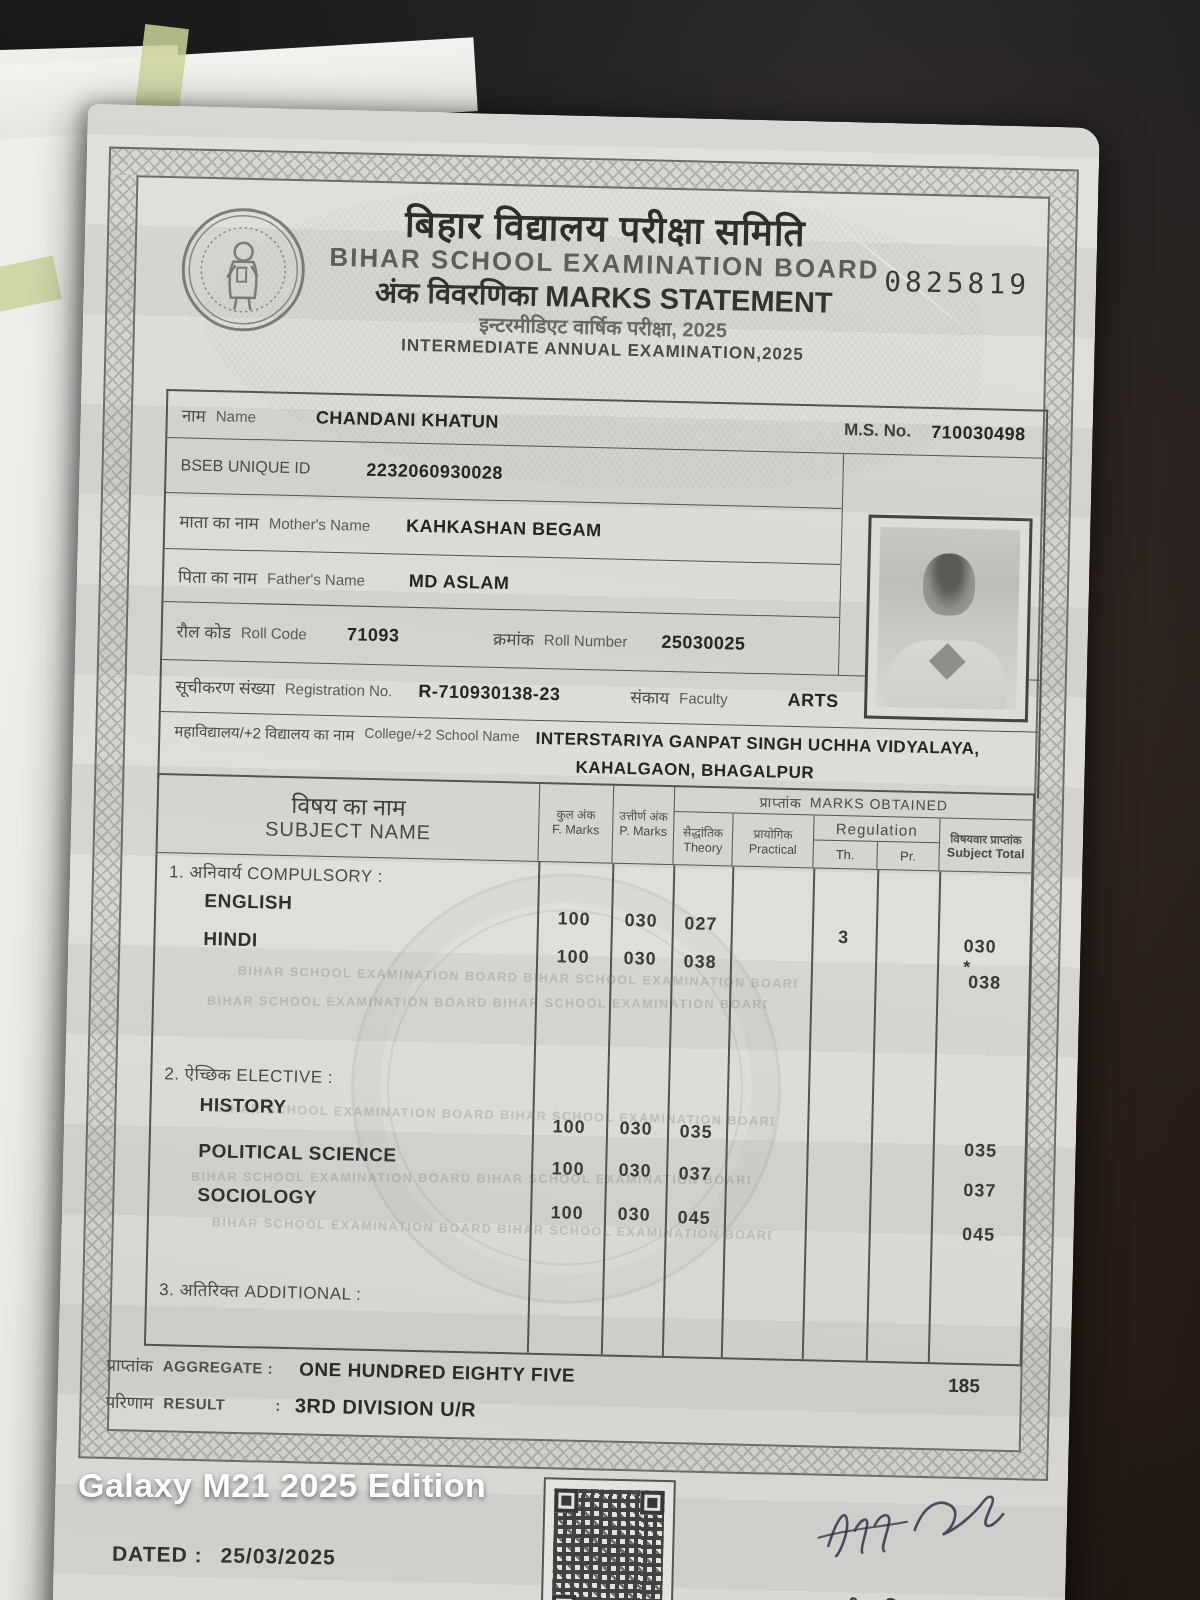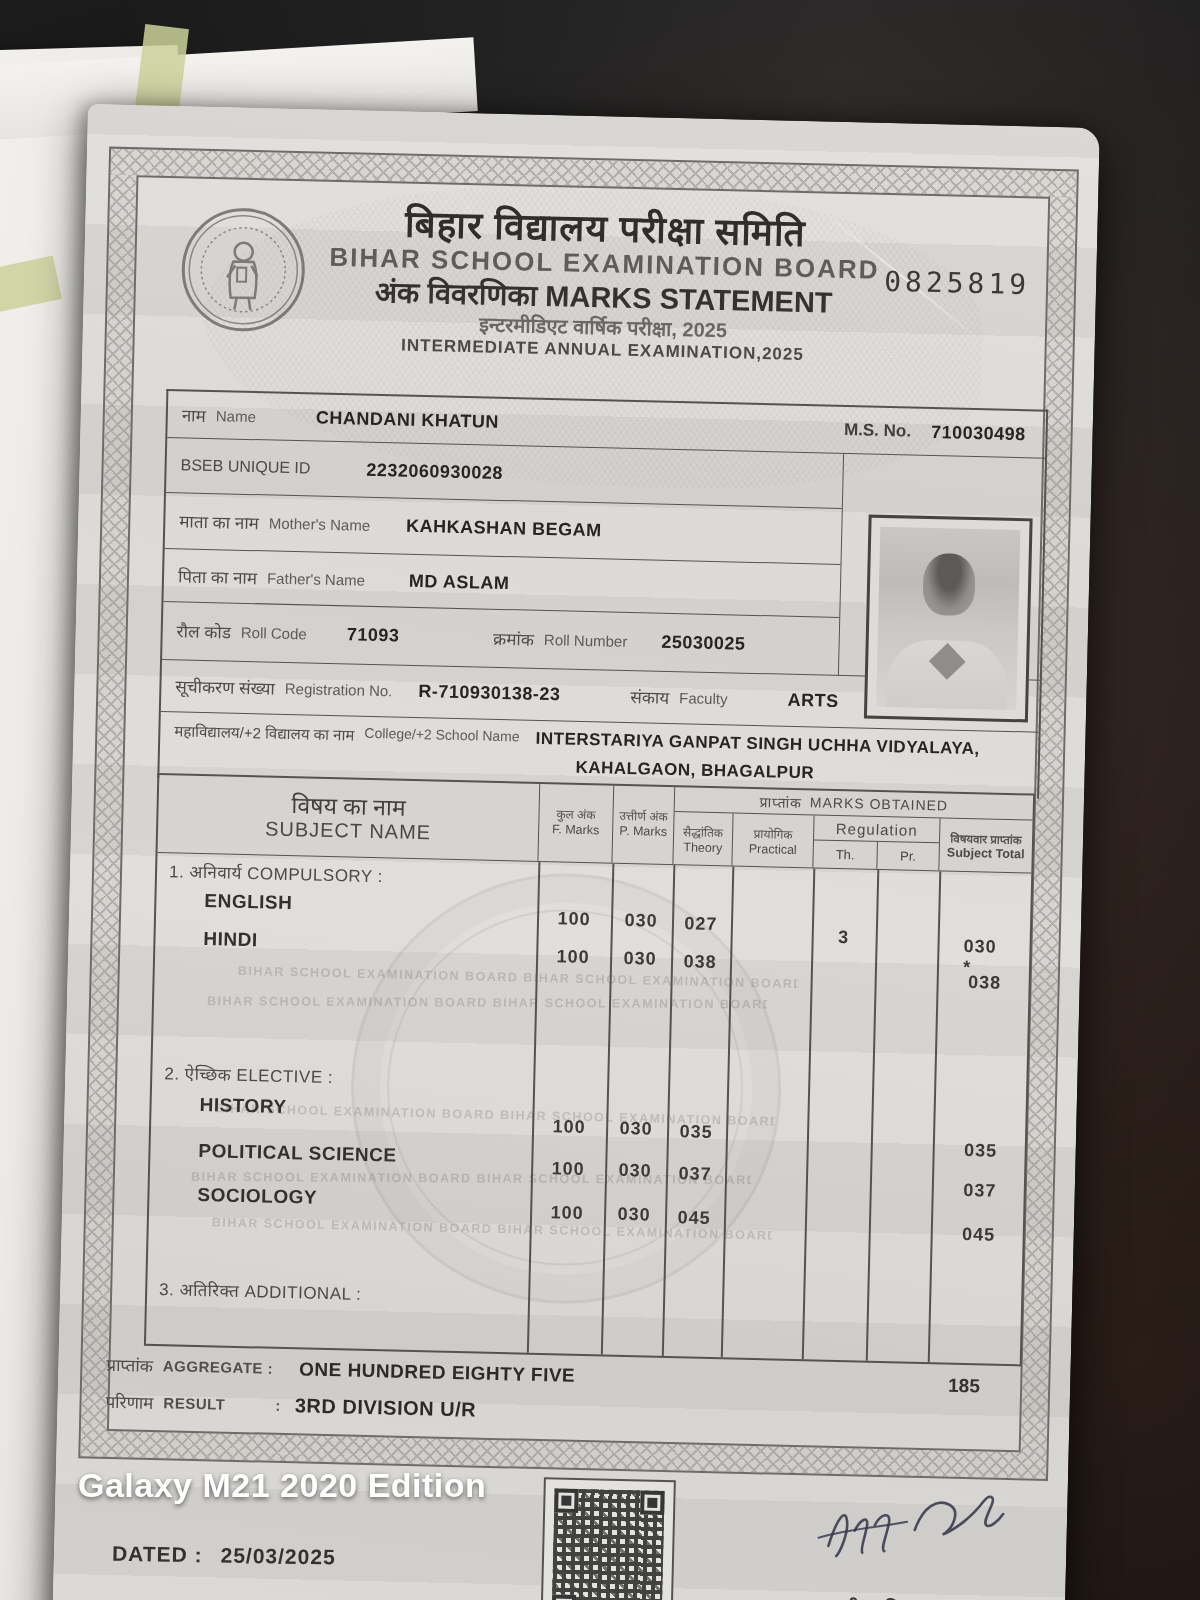--- a/index.html
+++ b/index.html
@@ -370,13 +370,13 @@
     <span>25/03/2025</span>
   </div>
   <svg class="abs sig" viewBox="0 0 200 120">
     <path d="M18 78 C26 50 34 40 36 52 C38 64 30 84 26 88 M44 62 C50 50 58 46 56 58 C54 70 50 80 52 84 M64 56 C70 44 80 42 78 54 C76 66 70 80 74 82" fill="none" stroke="#34344a" stroke-width="2.6" stroke-linecap="round" opacity=".85"></path>
     <path d="M8 70 C40 60 70 58 96 52" fill="none" stroke="#34344a" stroke-width="2.2" stroke-linecap="round" opacity=".8"></path>
     <path d="M104 60 C112 36 126 28 138 34 C150 40 142 58 132 64 C146 58 162 44 172 30 C178 22 184 24 180 34 C176 44 172 52 176 54 C180 56 188 48 192 42" fill="none" stroke="#34344a" stroke-width="2.6" stroke-linecap="round" opacity=".85"></path>
   </svg>
   <span class="abs signatory">परीक्षा नियंत्रक</span>
 </div>
 
-<div class="abs cam-label">Galaxy M21 2020 Edition</div>
+<div class="abs cam-label">Galaxy M21 2025 Edition</div>
 
 </body></html>

